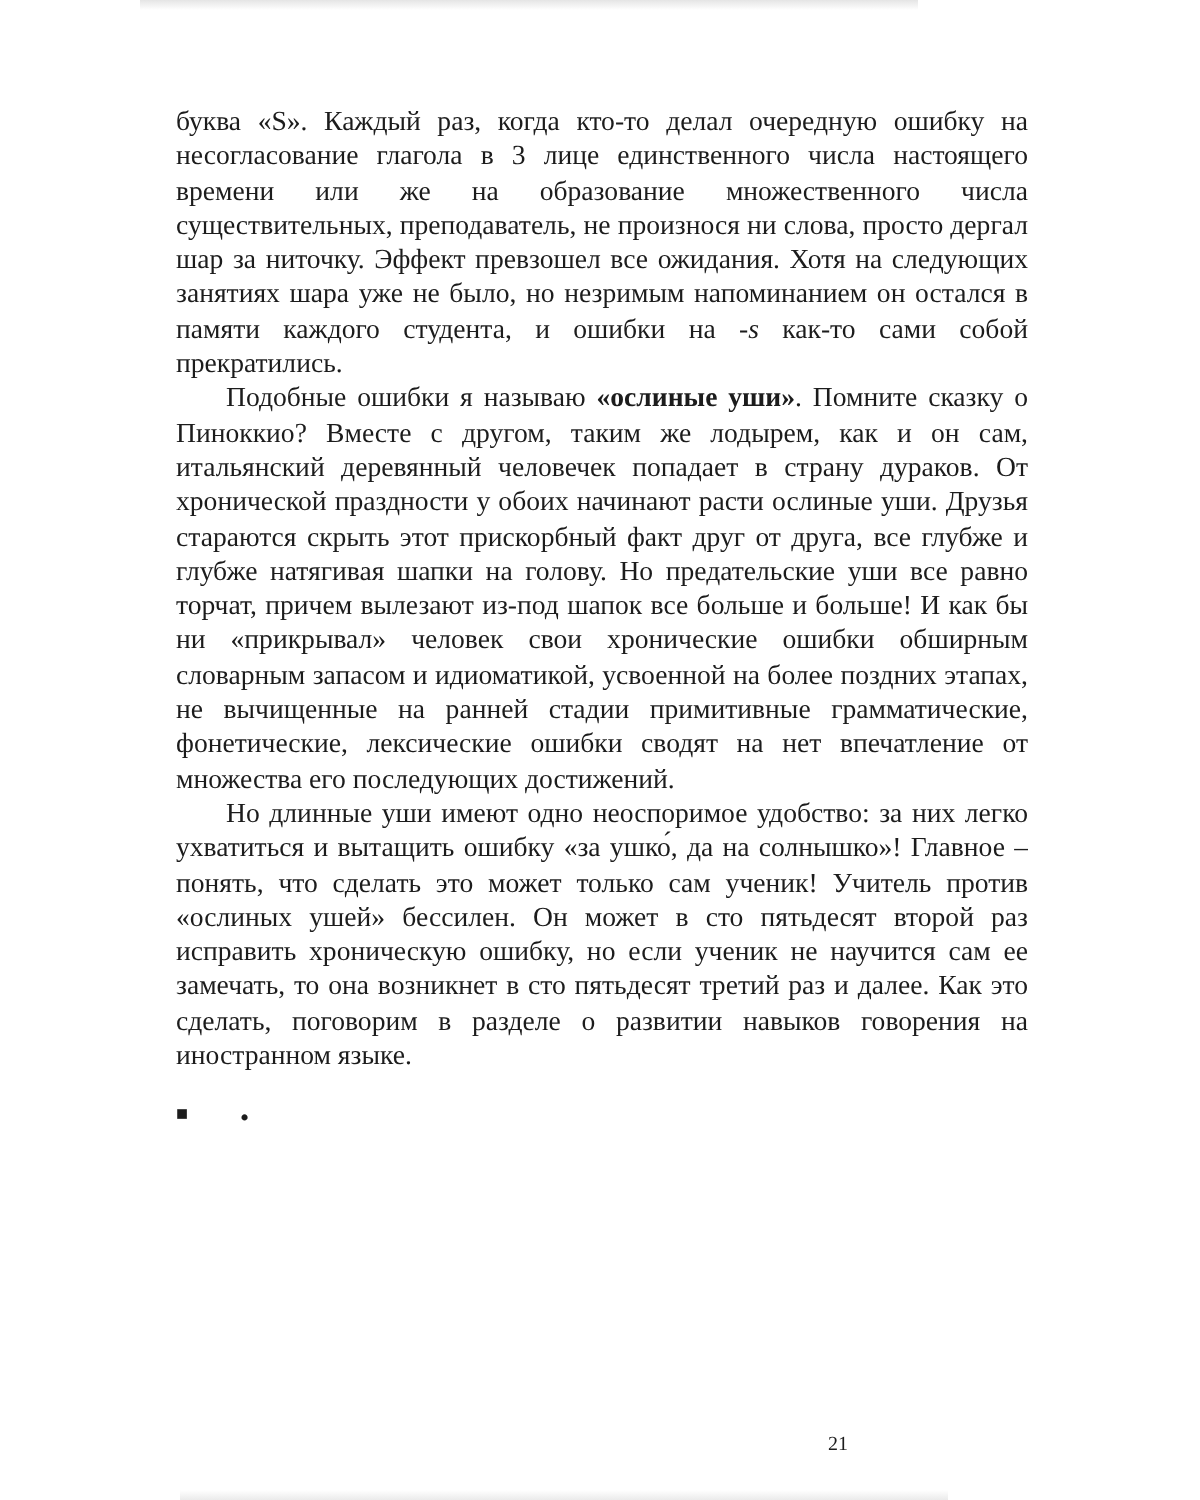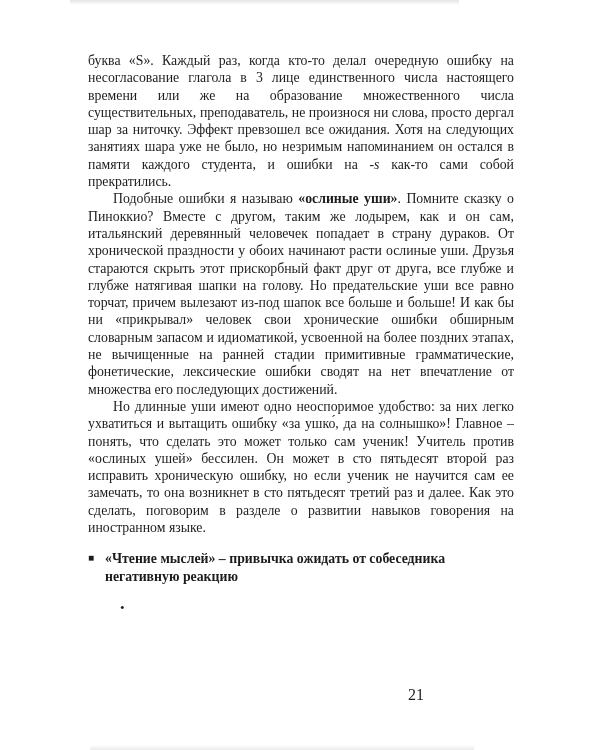--- a/index.html
+++ b/index.html
@@ -71,43 +71,42 @@
     top: 0;
     font-size: 13px;
   }
   .lead-word {
     font-weight: bold;
     font-style: italic;
   }
   .page-number {
     position: absolute;
     right: 90px;
-    bottom: 46px;
-    font-size: 16px;
+    bottom: 22px;
+    font-size: 10px;
   }
 </style>
 </head>
 <body>
 
 <div class="page">
 
   <div class="artifact-top"></div>
   <div class="artifact-bottom"></div>
 
   <div class="text-block">
 
     <p class="para no-indent"><span>буква «S». Каждый раз, когда кто-то делал очередную ошибку на несогласование глагола в 3 лице единственного числа настоящего времени или же на образование множественного числа существительных, преподаватель, не произнося ни слова, просто дергал шар за ниточку. Эффект превзошел все ожидания. Хотя на следующих занятиях шара уже не было, но незримым напоминанием он остался в памяти каждого студента, и ошибки на </span><i>-s</i><span> как-то сами собой прекратились.</span></p>
 
     <p class="para"><span>Подобные ошибки я называю </span><b>«ослиные уши»</b><span>. Помните сказку о Пиноккио? Вместе с другом, таким же лодырем, как и он сам, итальянский деревянный человечек попадает в страну дураков. От хронической праздности у обоих начинают расти ослиные уши. Друзья стараются скрыть этот прискорбный факт друг от друга, все глубже и глубже натягивая шапки на голову. Но предательские уши все равно торчат, причем вылезают из-под шапок все больше и больше! И как бы ни «прикрывал» человек свои хронические ошибки обширным словарным запасом и идиоматикой, усвоенной на более поздних этапах, не вычищенные на ранней стадии примитивные грамматические, фонетические, лексические ошибки сводят на нет впечатление от множества его последующих достижений.</span></p>
 
     <p class="para"><span>Но длинные уши имеют одно неоспоримое удобство: за них легко ухватиться и вытащить ошибку «за ушко́, да на солнышко»! Главное – понять, что сделать это может только сам ученик! Учитель против «ослиных ушей» бессилен. Он может в сто пятьдесят второй раз исправить хроническую ошибку, но если ученик не научится сам ее замечать, то она возникнет в сто пятьдесят третий раз и далее. Как это сделать, поговорим в разделе о развитии навыков говорения на иностранном языке.</span></p>
 
     <div class="section-heading">
       <span class="square-bullet">■</span>
-      <span>«Чтение мыслей» – привычка ожидать от собеседника негативную реакцию</span>
     </div>
 
     <div class="list-item">
       <span class="round-bullet">•</span>
     </div>
 
   </div>
 
   <div class="page-number">21</div>
 

